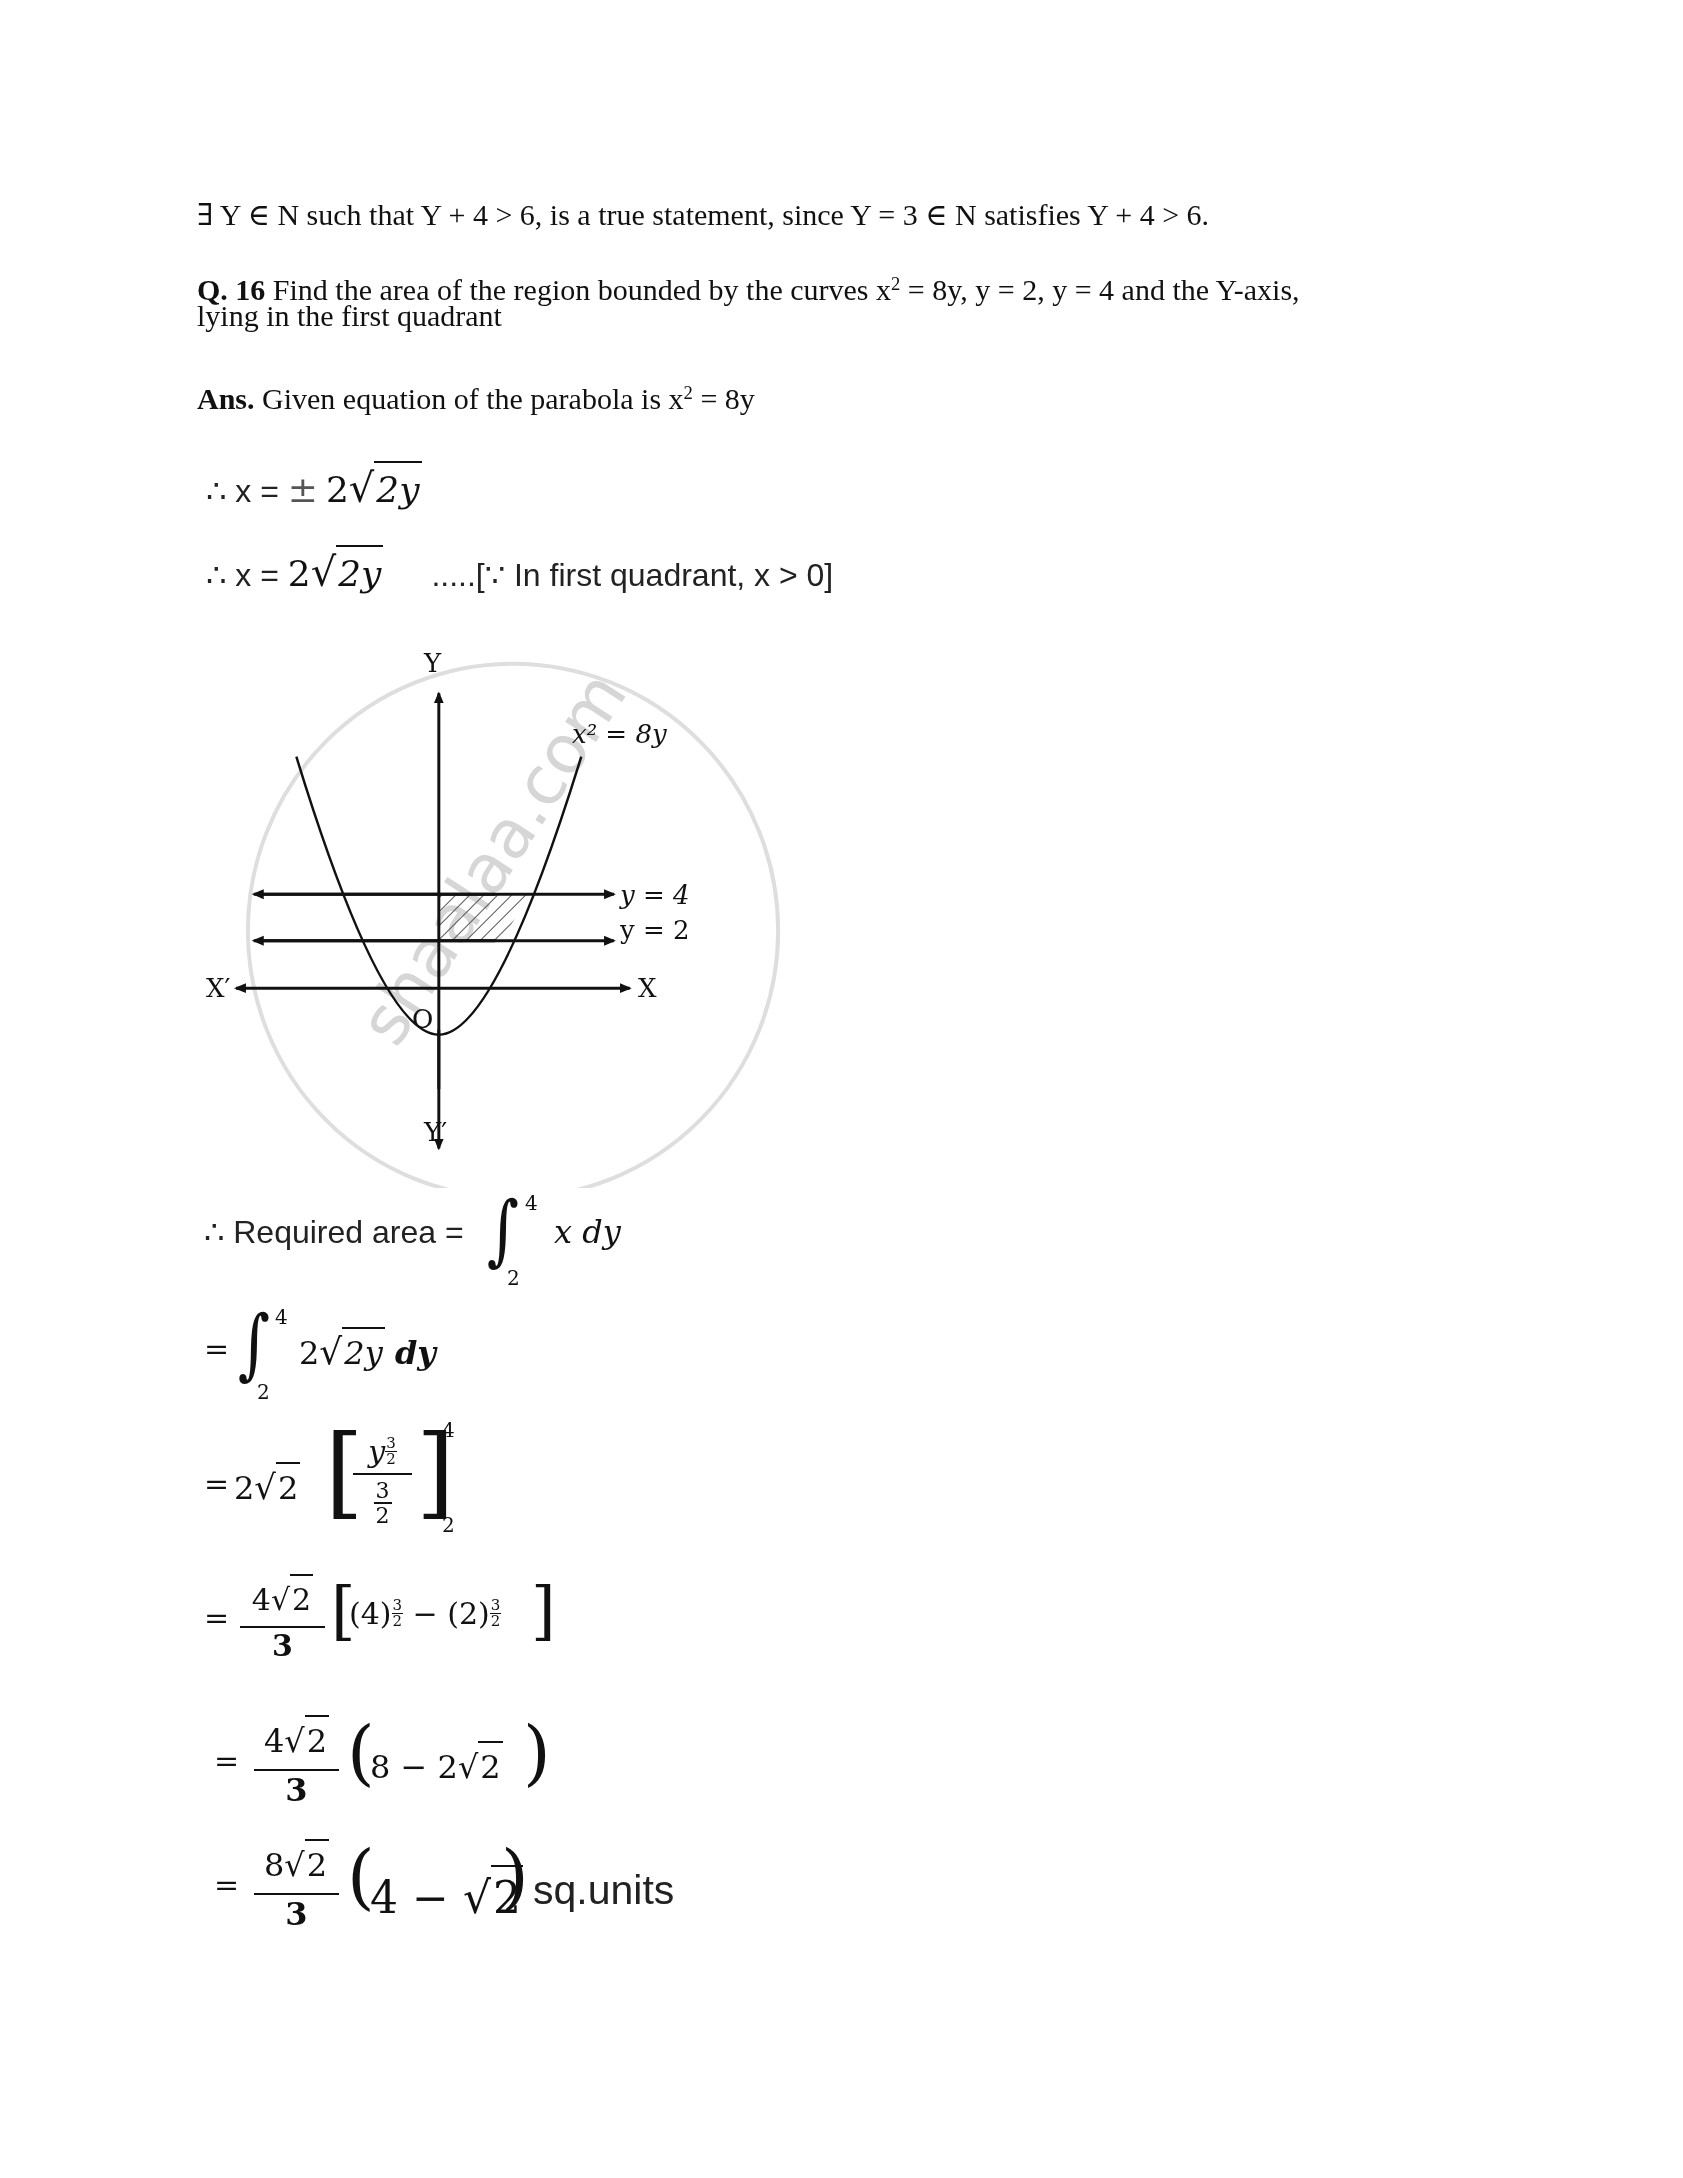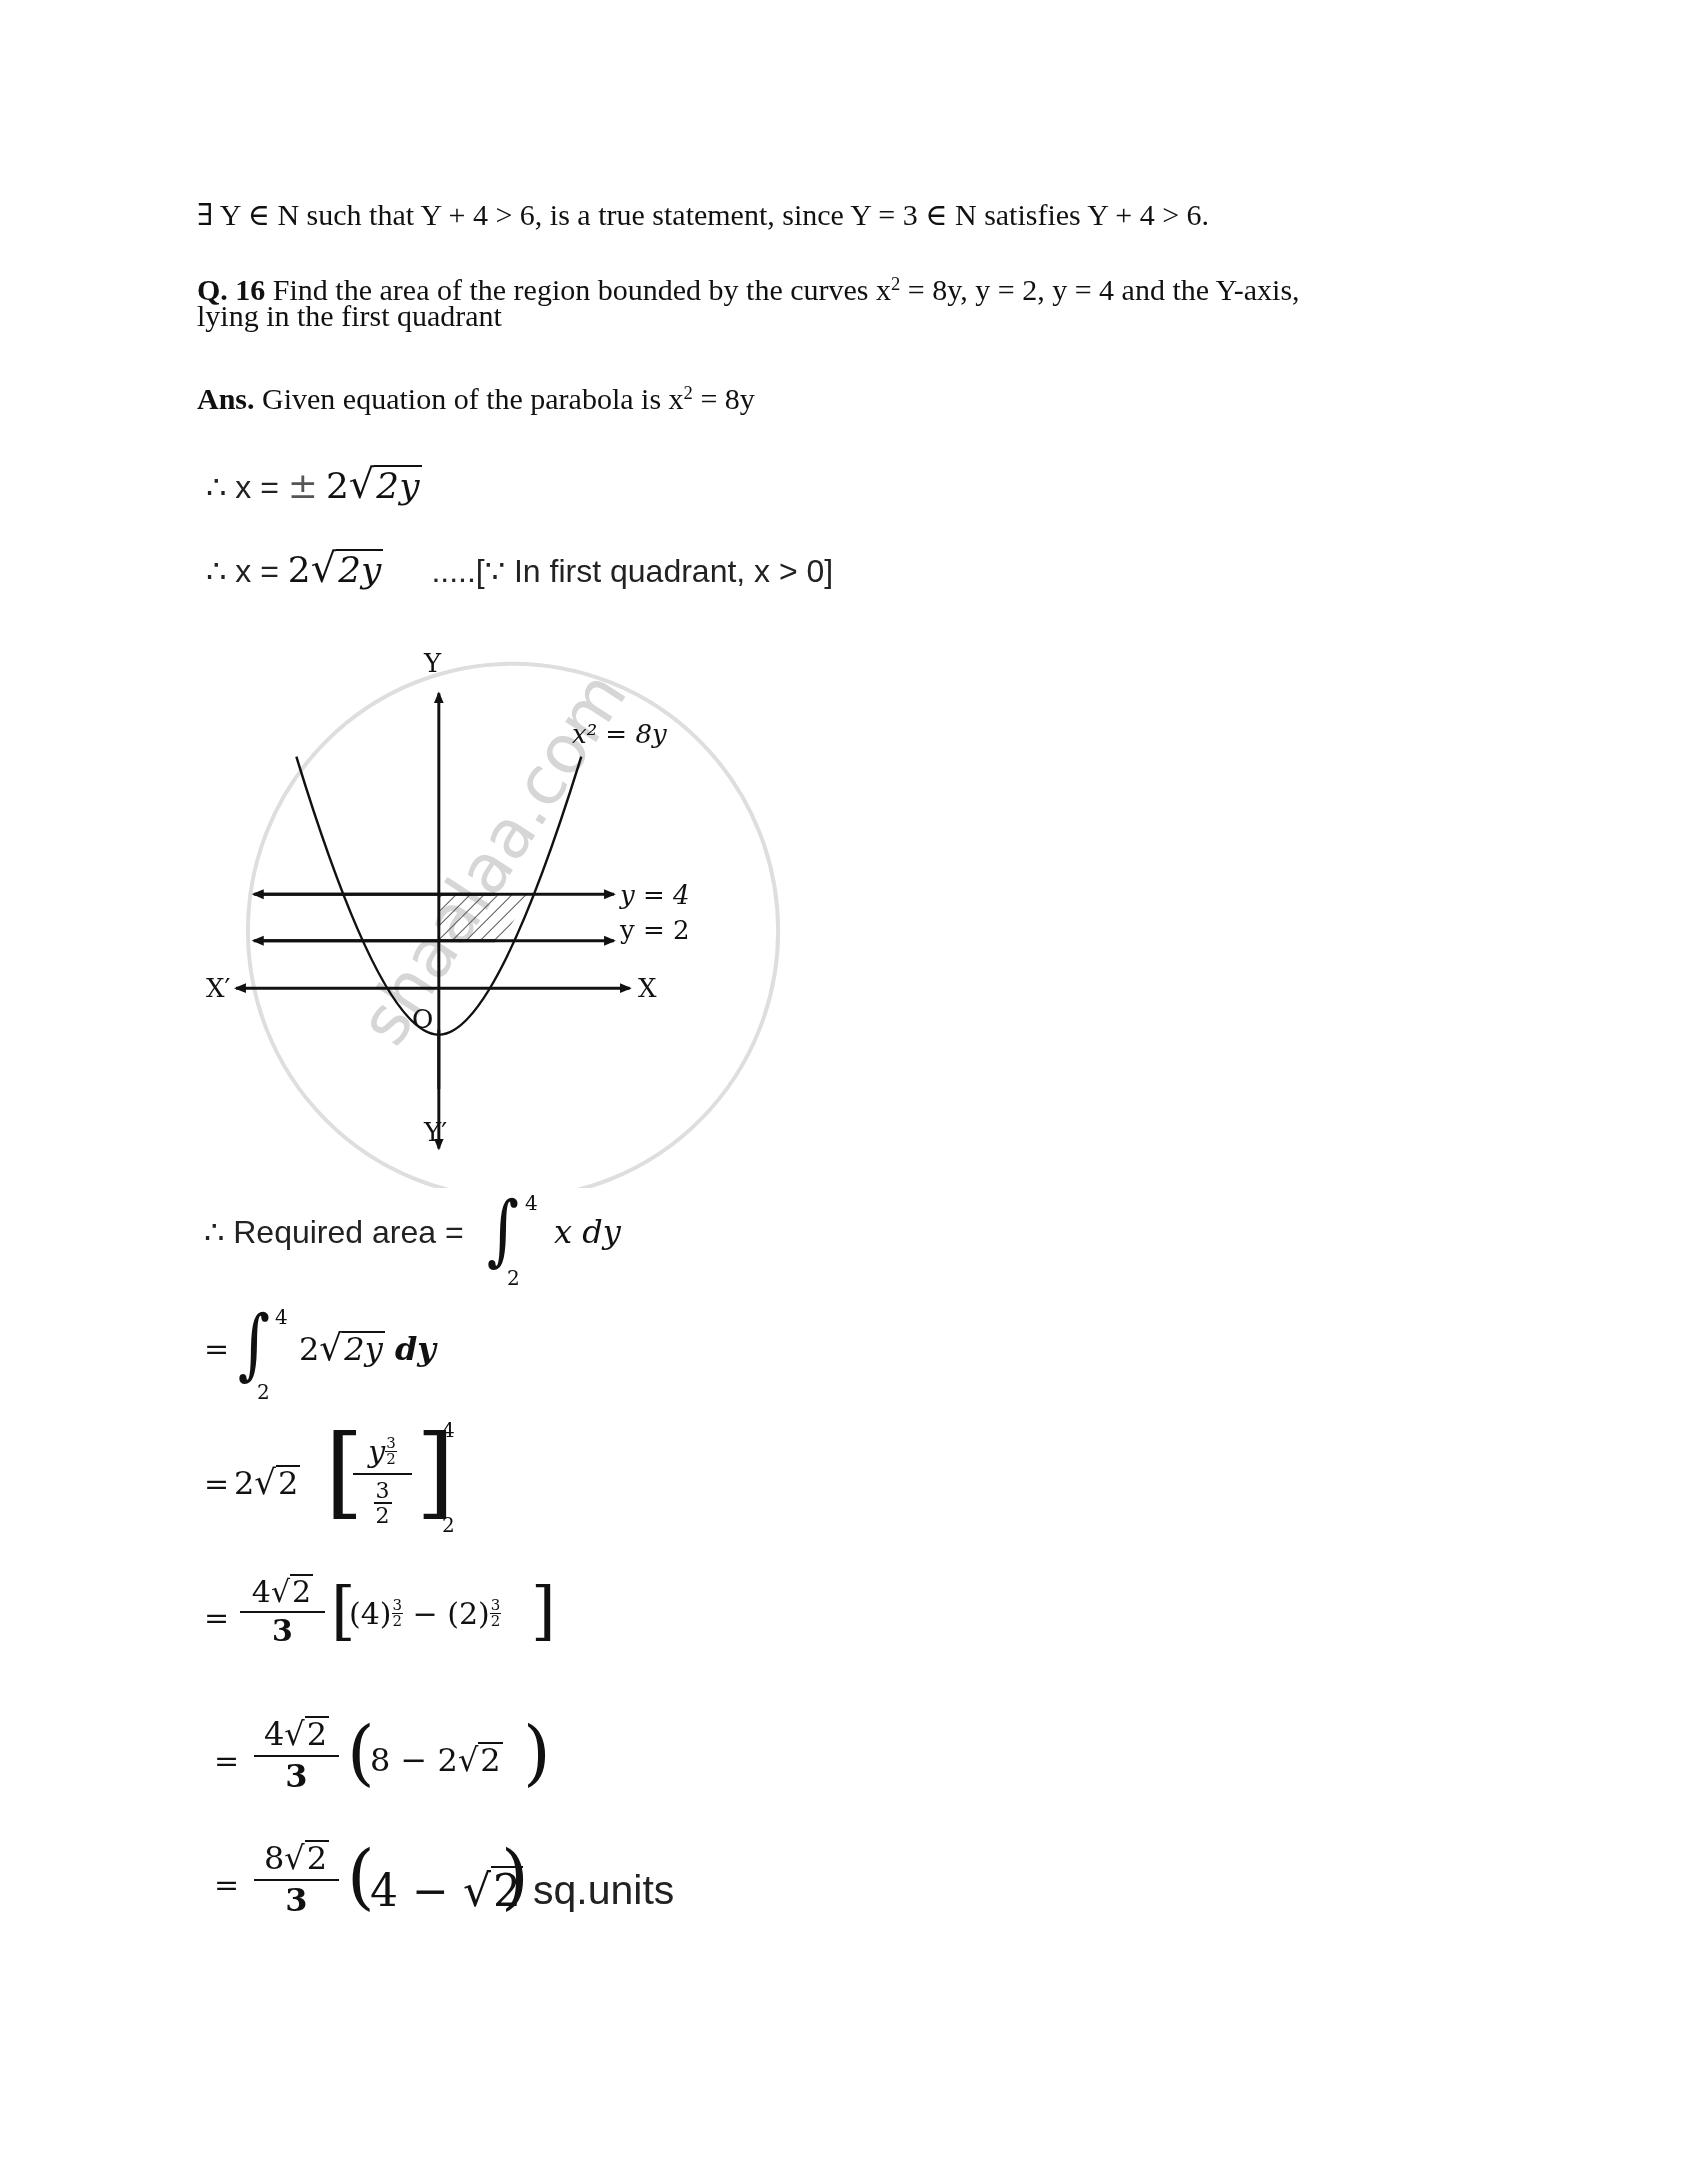--- a/index.html
+++ b/index.html
@@ -4,21 +4,21 @@
 <style>
   html, body { margin: 0; padding: 0; background: #ffffff; }
   body { width: 1683px; height: 2178px; position: relative; overflow: hidden; color: #111; }
   .serif { font-family: "DejaVu Serif", "Liberation Serif", serif; }
   .body-text { font-family: "Liberation Serif", "DejaVu Serif", serif; font-size: 30px; line-height: 42px; position: absolute; left: 197px; }
   .sans { font-family: "Liberation Sans", "DejaVu Sans", sans-serif; color: #222; }
   .math { font-family: "DejaVu Serif", "Liberation Serif", serif; color: #111; }
   .abs { position: absolute; }
   sup { font-size: 0.62em; vertical-align: 0.55em; line-height: 0; }
   b { font-weight: bold; }
-  .rad { border-top: 2px solid #111; padding: 0 2px; display:inline-block; line-height: 1.05; text-align: center; }
+  .rad { border-top: 2px solid #111; padding: 8px 2px; display:inline-block; line-height: 1.05; text-align: center; }
   .sfrac { display: inline-flex; flex-direction: column; align-items: center; font-size: 15px; line-height: 1; vertical-align: 14px; }
   .sfrac .n { border-bottom: 1.5px solid #111; padding: 0 1px; }
   .intsign { font-size: 77px; line-height: 1; display: inline-block; transform: scaleX(0.8); font-family: "DejaVu Serif", serif; }
   .lim { position: absolute; font-size: 20px; font-family: "DejaVu Serif", serif; }
 </style>
 </head>
 <body>
 
 <div class="body-text" style="top:194px;">
   <span>∃ Y ∈ N such that Y + 4 &gt; 6, is a true statement, since Y = 3 ∈ N satisfies Y + 4 &gt; 6.</span>

